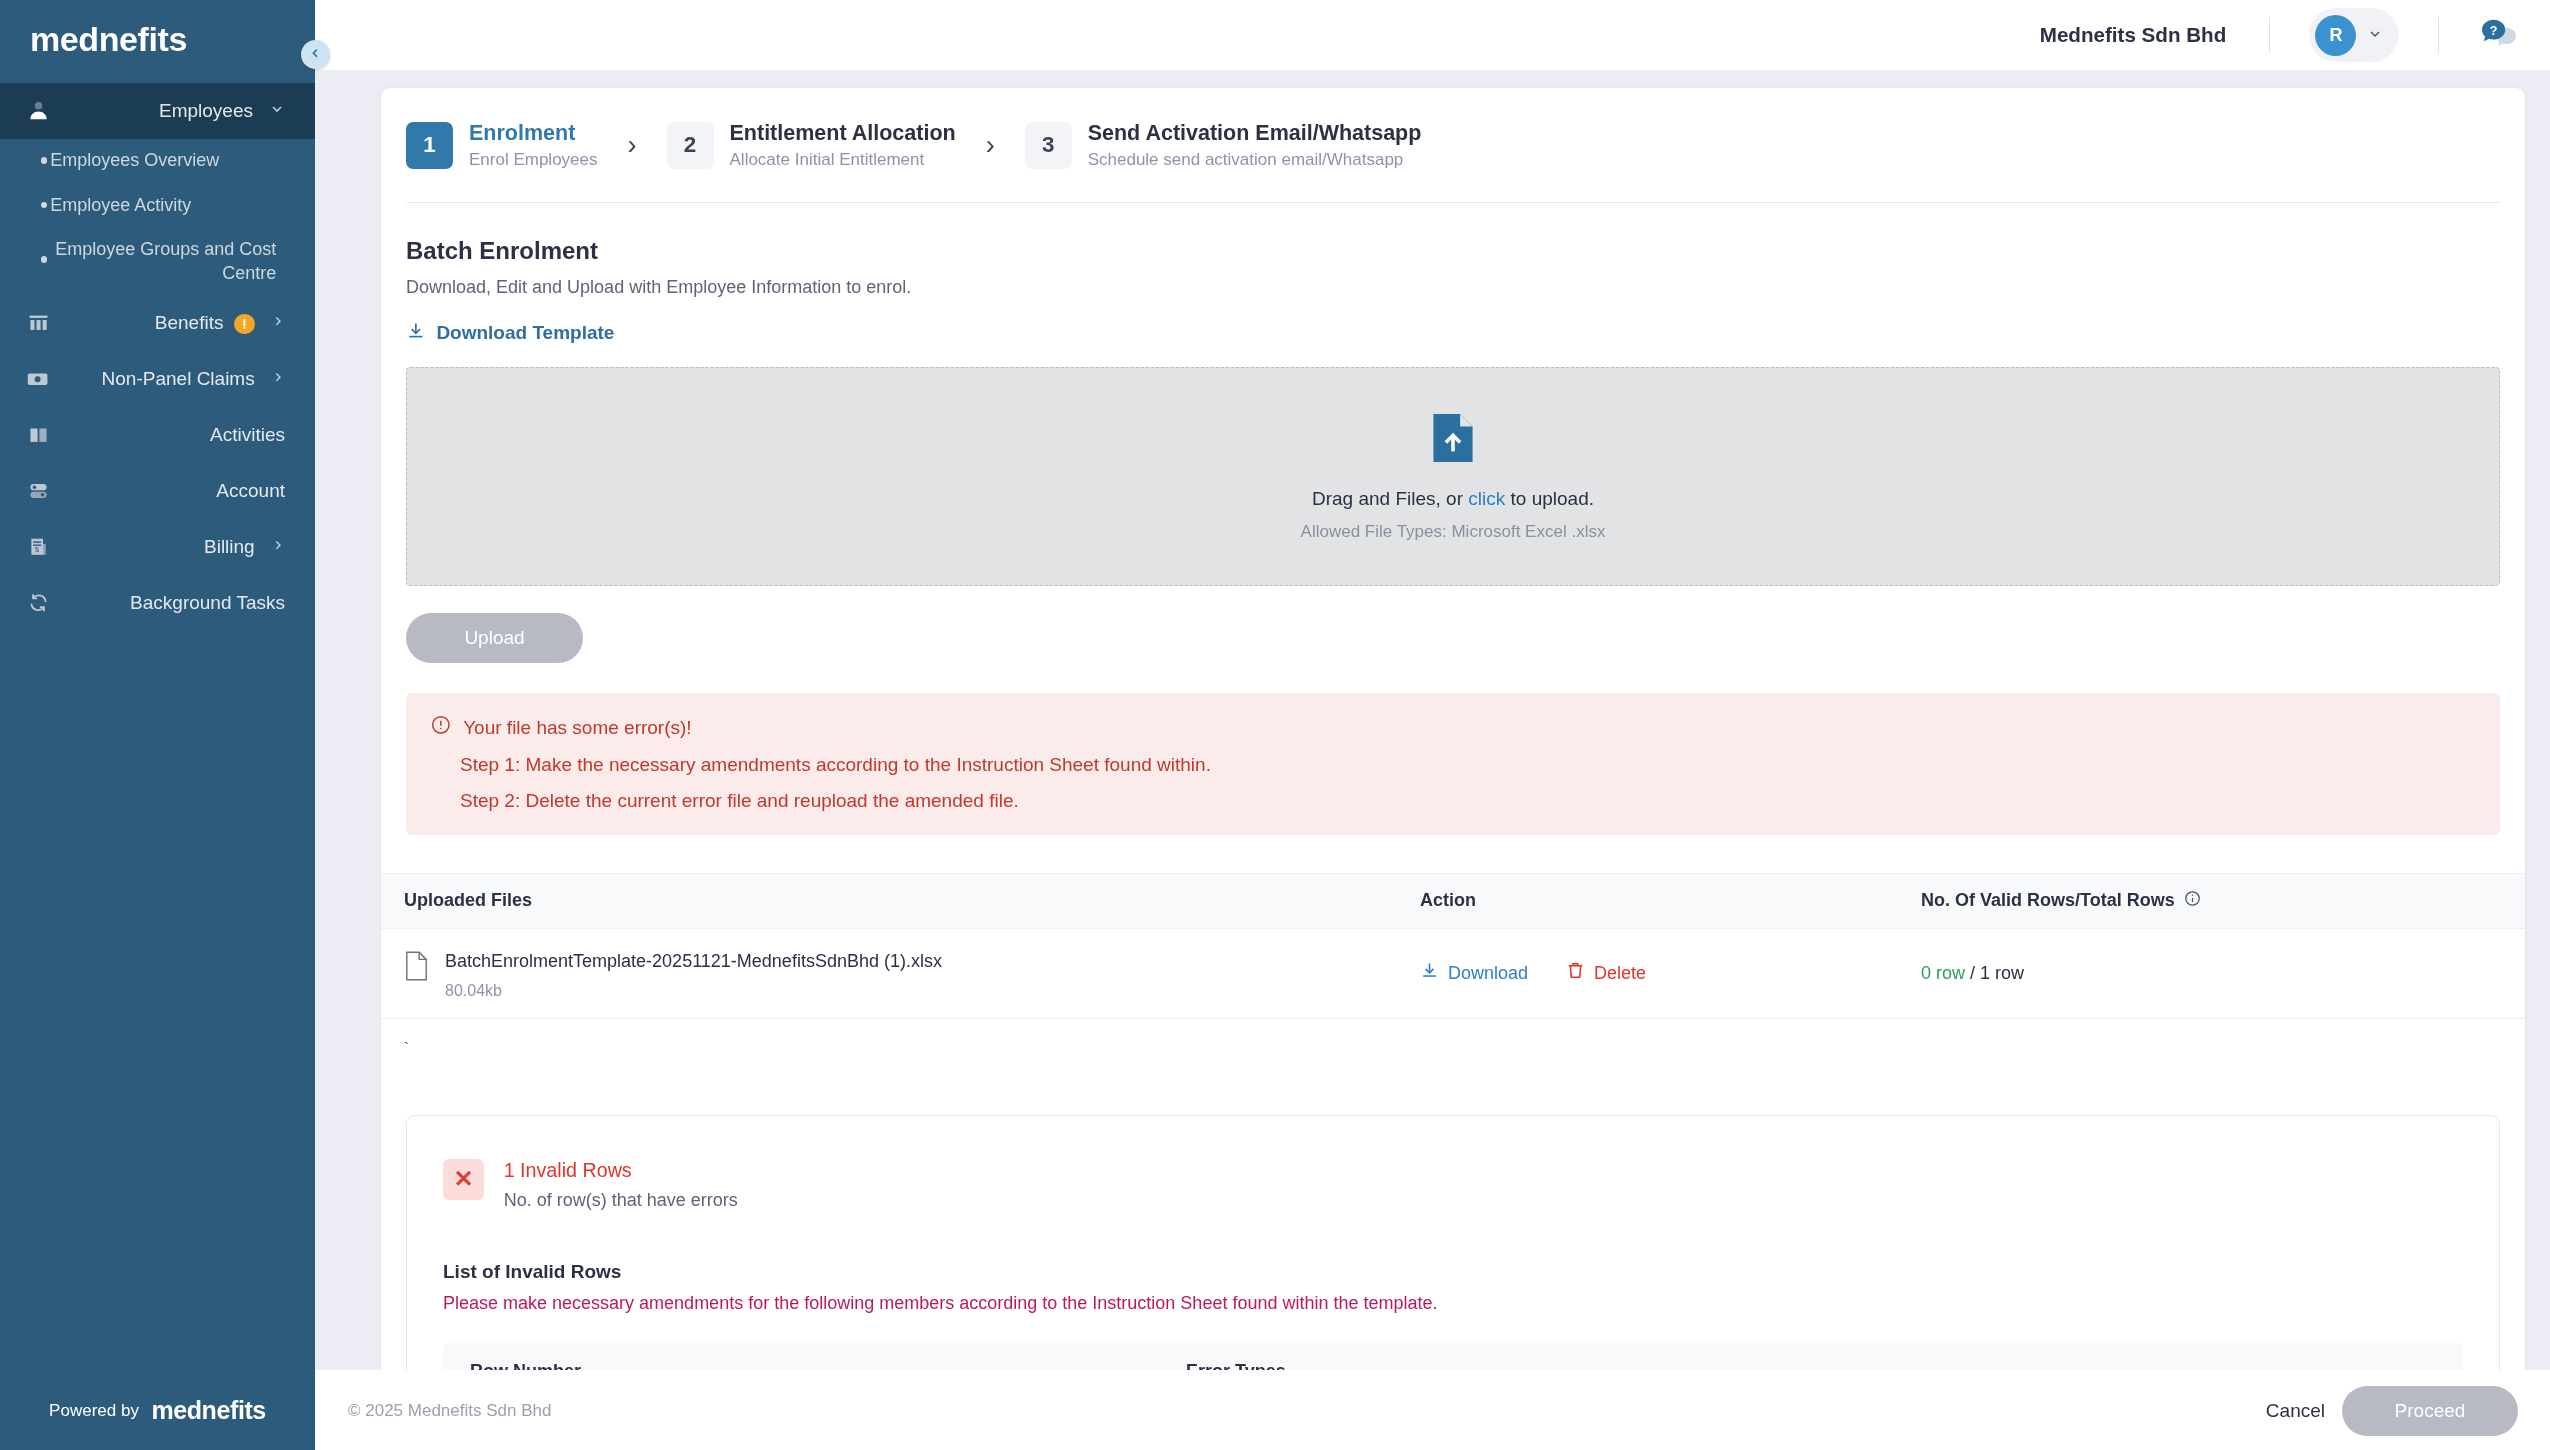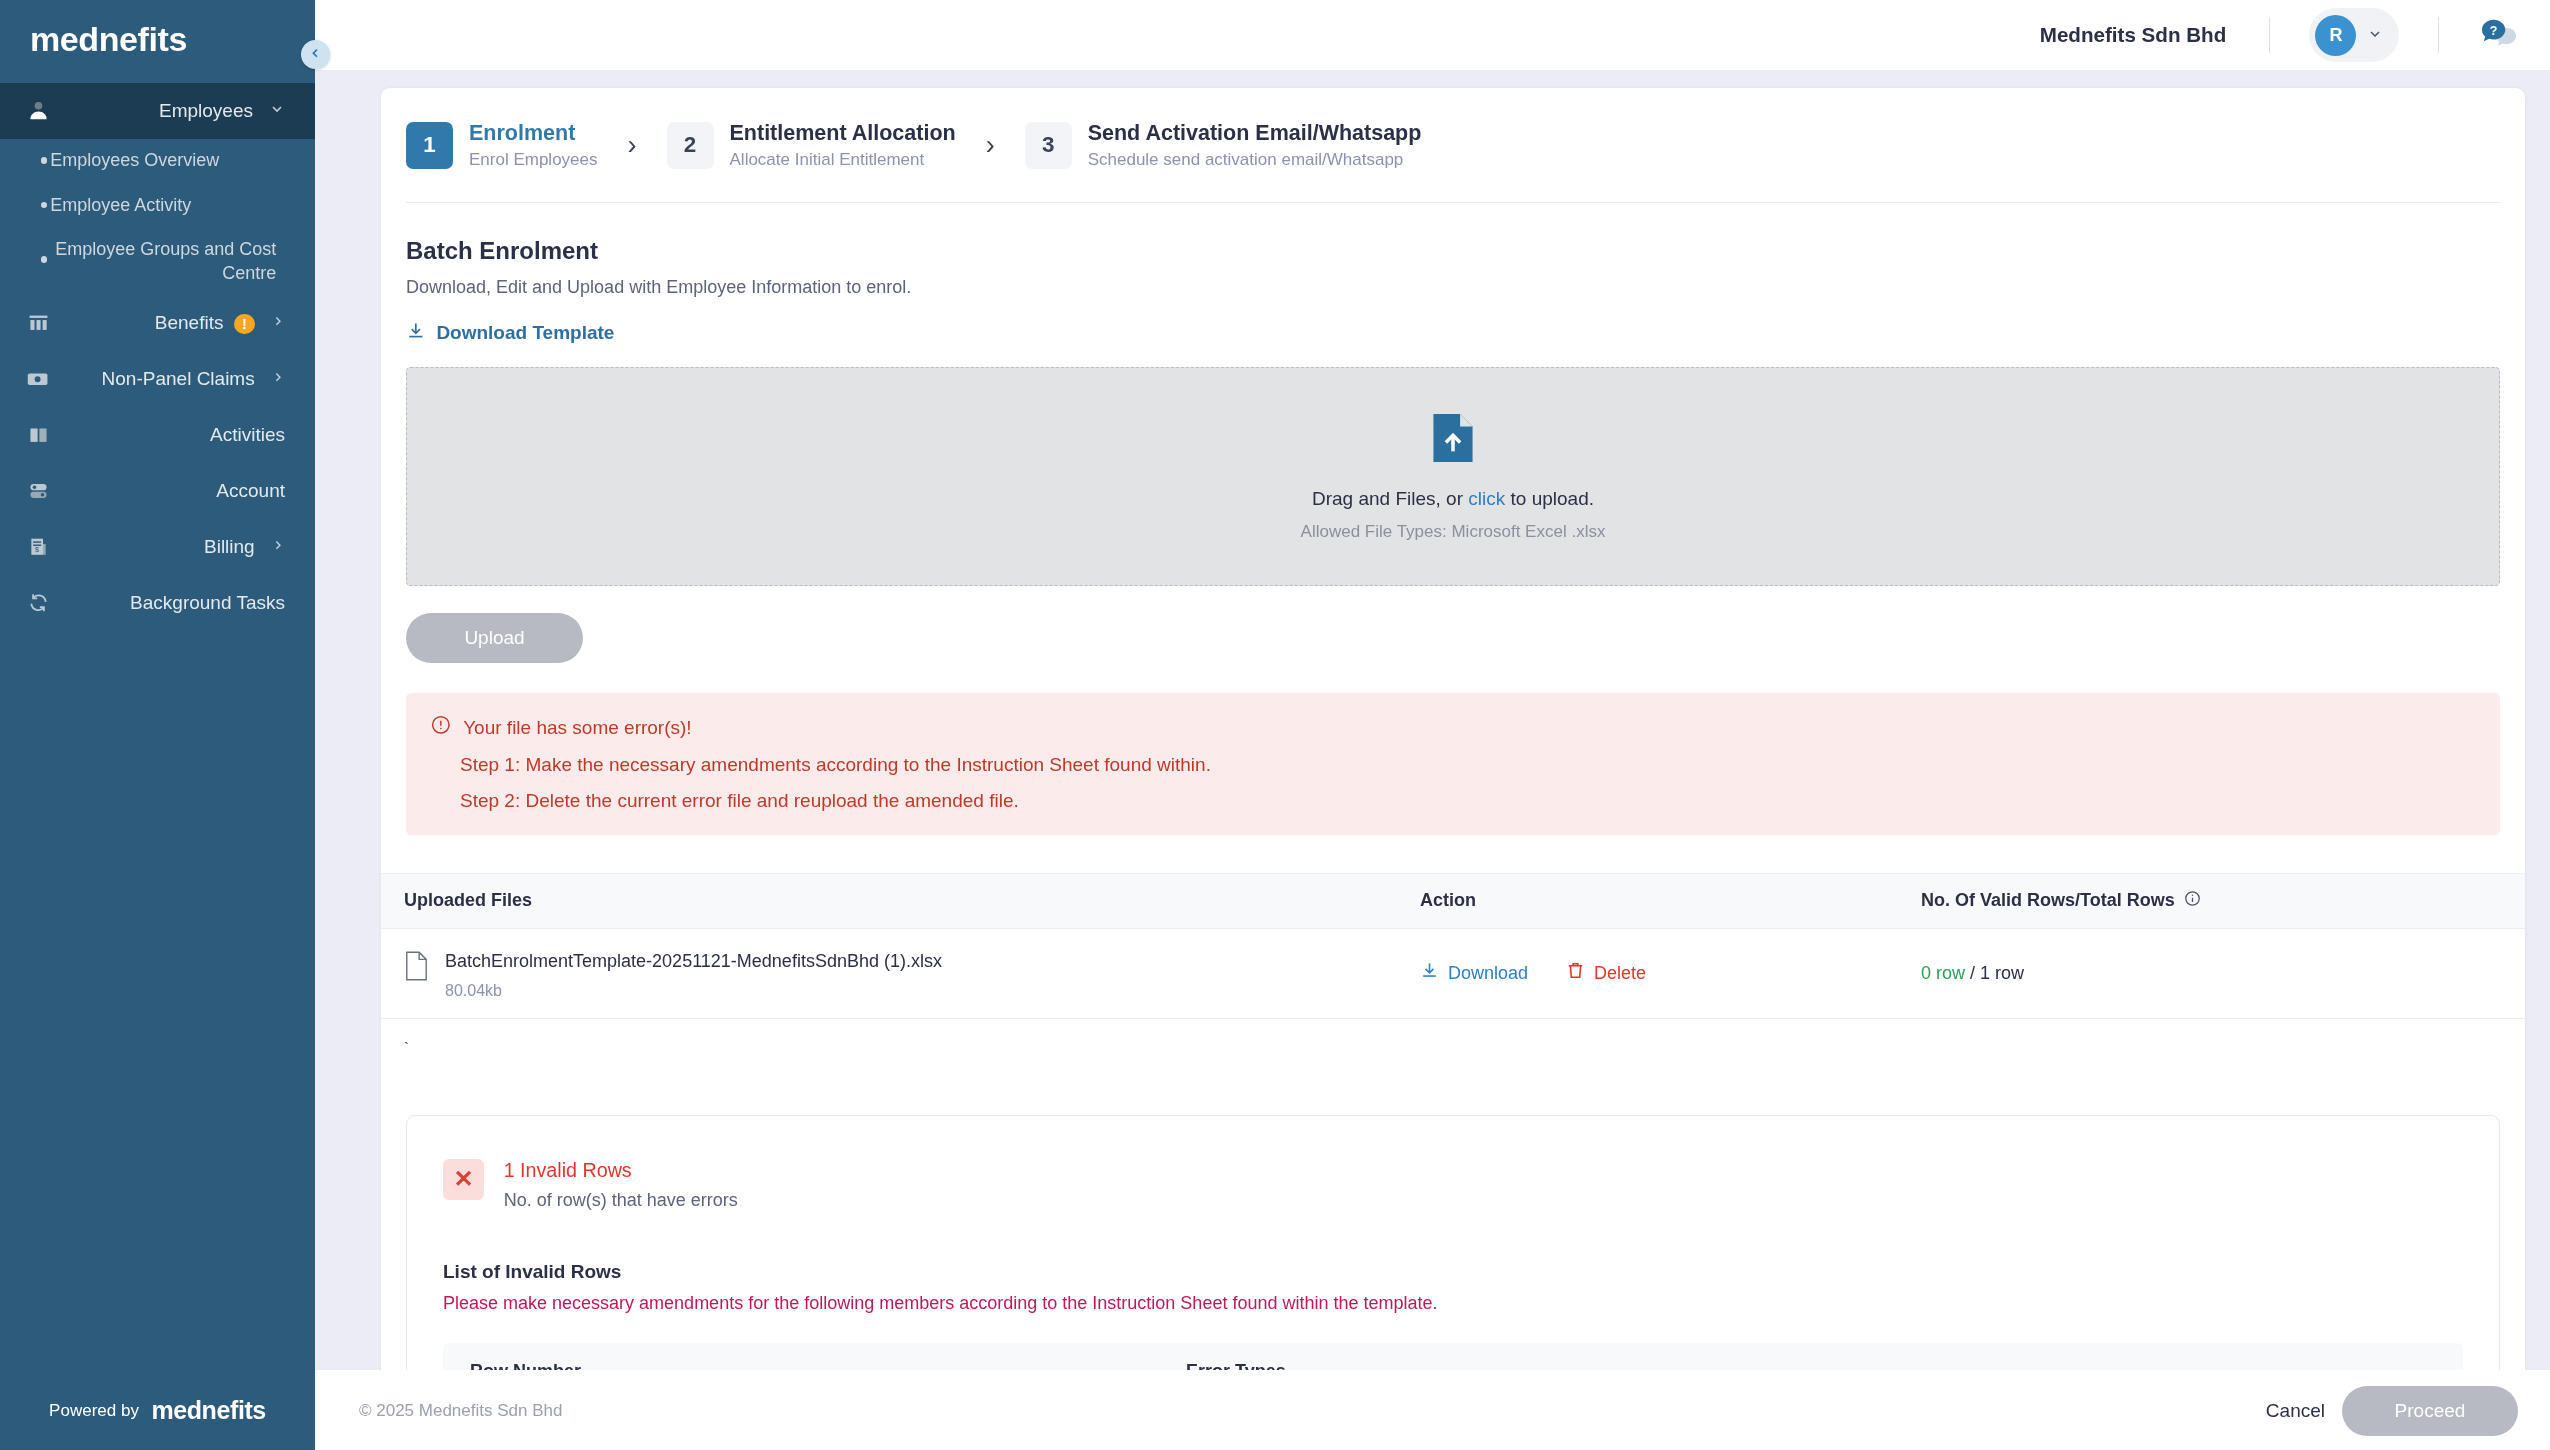--- a/index.html
+++ b/index.html
@@ -215,21 +215,21 @@
   .inv-c1 { width: 743px; padding-left: 27px; }
   .inv-c2 { flex: 1; }
   .inv-row { display: flex; align-items: center; height: 75px; border-bottom: 0.9px solid #eceef3; }
   .inv-row .inv-c1 { color: #e2352a; font-size: 18px; }
   .inv-row .inv-c2 { color: #2b3044; font-size: 18px; }
 
   
   .page-footer {
     position: absolute; left: 315px; bottom: 0; right: 0; height: 81px;
     background: #ffffff; display: flex; align-items: center;
-    padding: 0 32px 0 44px; z-index: 30;
+    padding: 0 32px 0 33px; z-index: 30;
   }
   .copyright { font-size: 17px; color: #9aa0ad; }
   .footer-actions { margin-left: auto; display: flex; align-items: center; gap: 17px; }
   .cancel-btn {
     font-size: 19px; color: #2b3044; cursor: pointer; background: none; border: none;
     font-family: inherit;
   }
   .proceed-btn {
     width: 176px; height: 50px; border-radius: 25px; background: #b7bac3;
     color: #ffffff; font-size: 19px; border: none; font-family: inherit;

